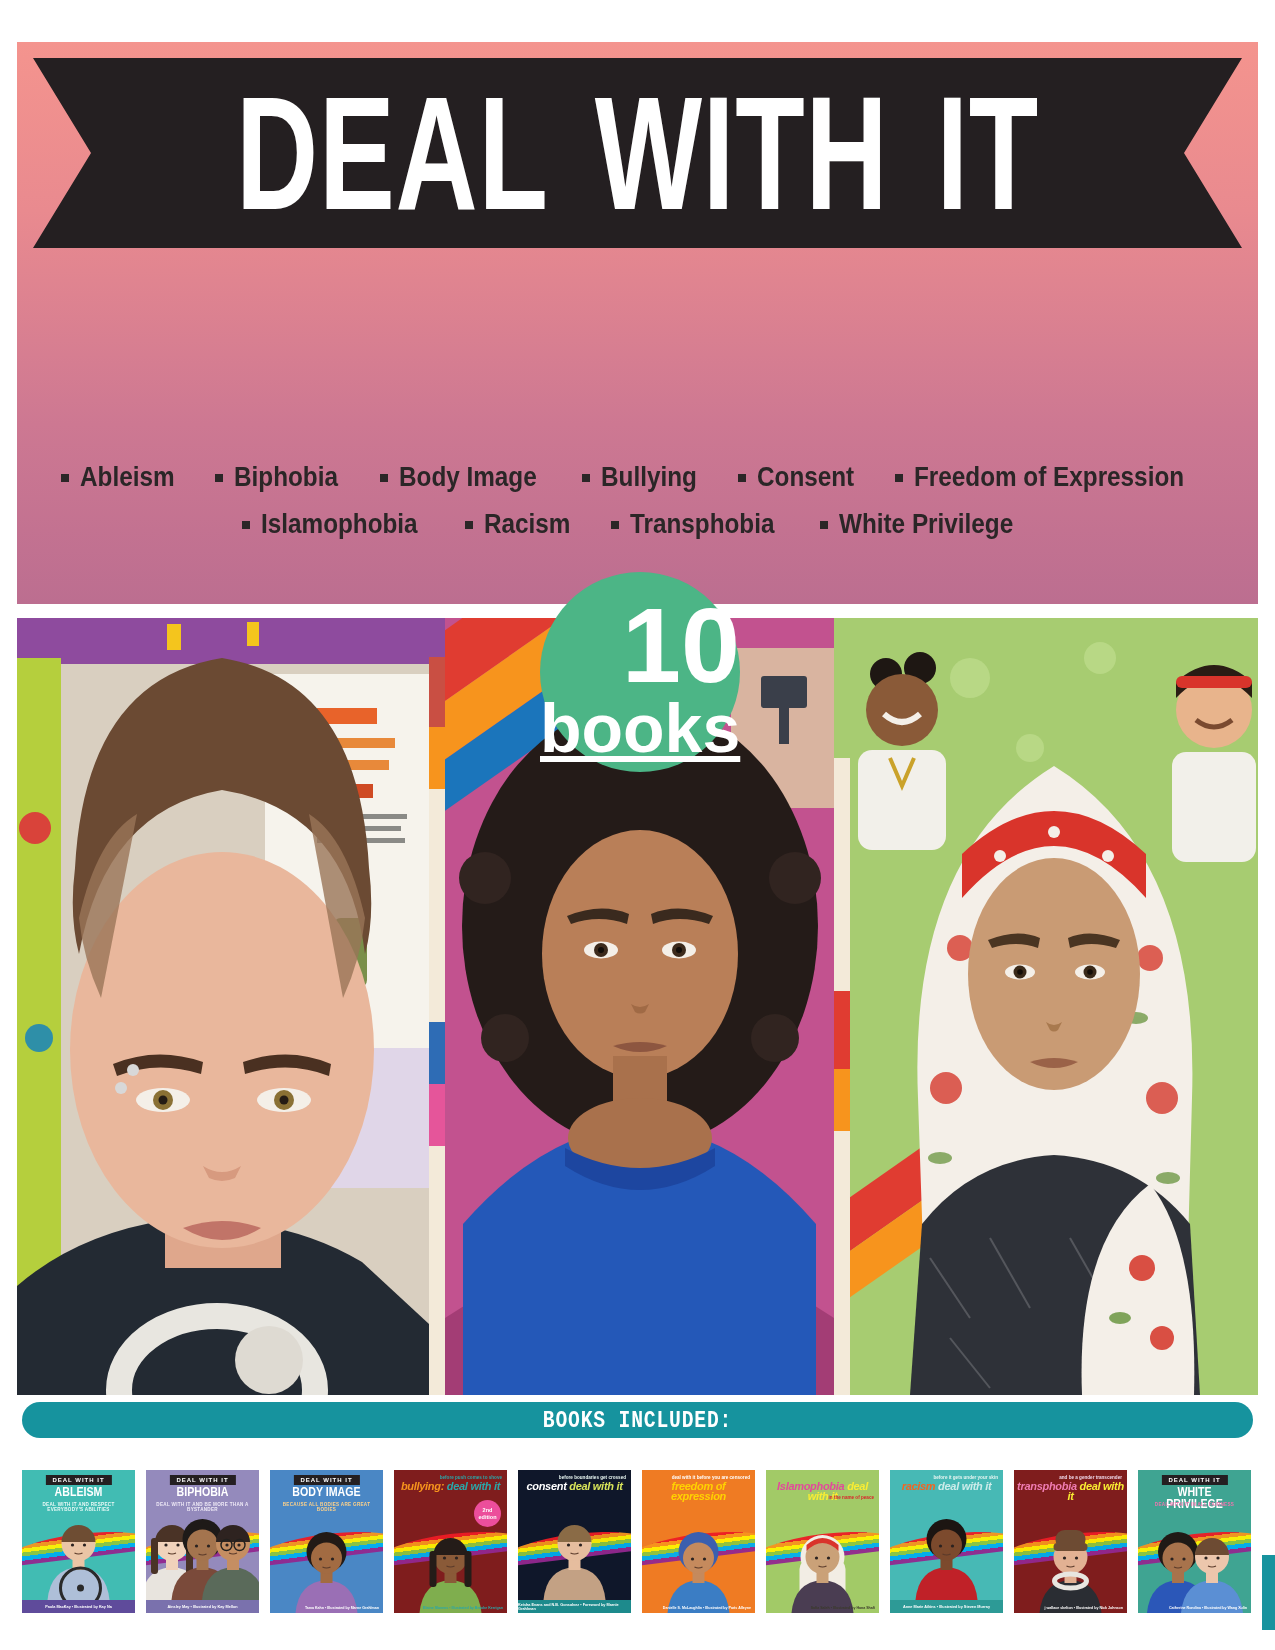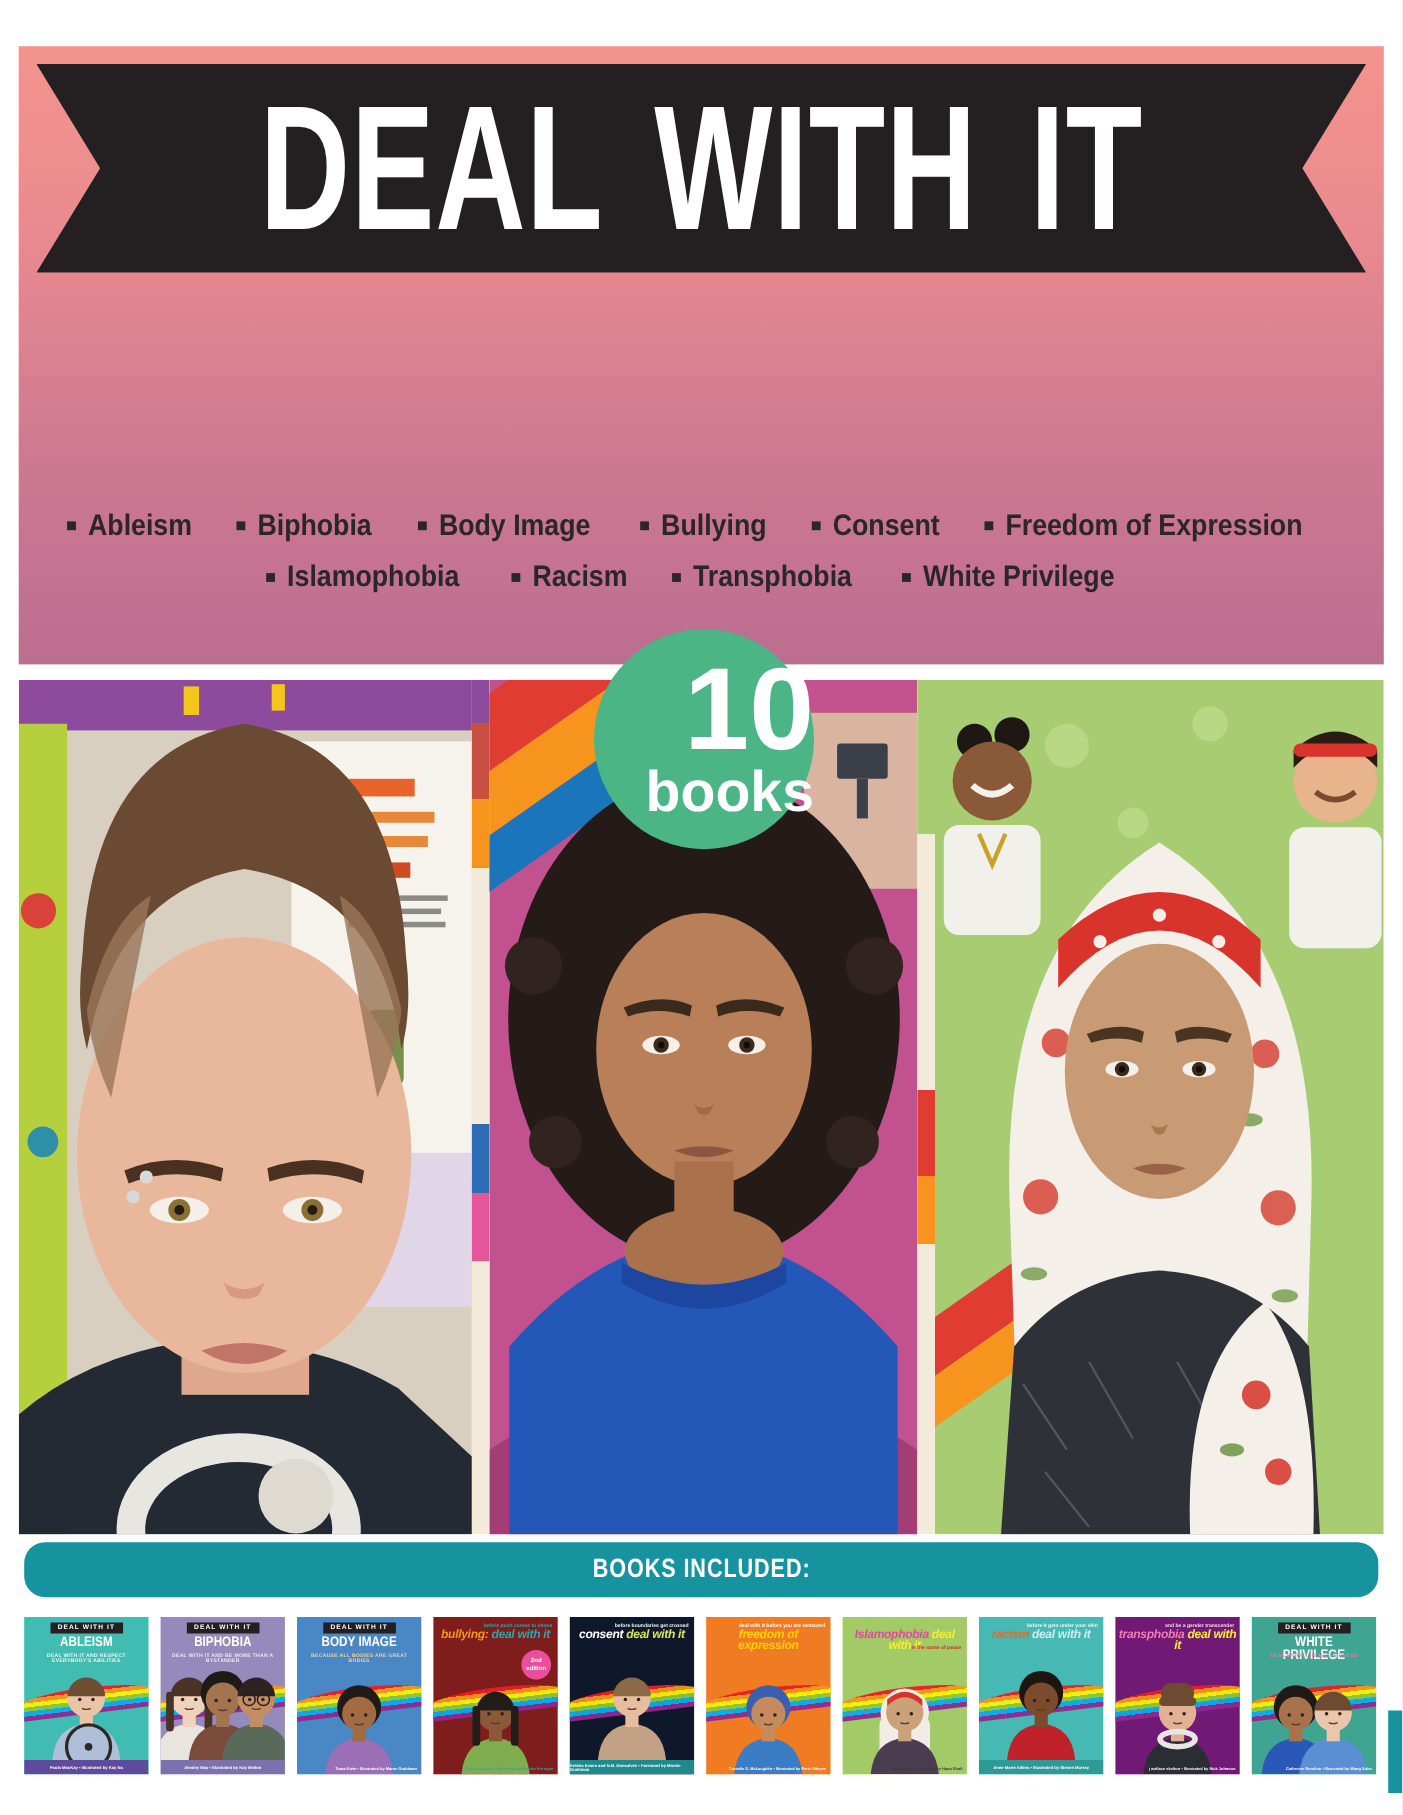--- a/index.html
+++ b/index.html
@@ -28,25 +28,25 @@
   .strip{position:absolute;left:17px;top:618px;width:1241px;height:777px;display:flex;overflow:hidden;}
   .strip svg{display:block;flex:0 0 auto;}
   .sliver{flex:0 0 16px;height:100%;}
   .sliver.s1{background:linear-gradient(180deg,#8e4b9e 0 5%,#c94f43 5% 14%,#f7941d 14% 22%,#f3ead9 22% 52%,#2e6cb5 52% 60%,#e5559a 60% 68%,#f3ead9 68% 100%);}
   .sliver.s2{background:linear-gradient(180deg,#a7cc71 0 18%,#f3ead9 18% 48%,#e03c31 48% 58%,#f7941d 58% 66%,#f3ead9 66% 100%);}
 
   
   .badge{position:absolute;left:540px;top:572px;width:200px;height:200px;border-radius:50%;
          background:var(--badge-green,#4cb586);color:#fff;text-align:right;z-index:5;}
   .badge .count{font-size:106px;font-weight:800;line-height:1;margin-top:20px;}
-  .badge .lbl{font-size:52px;font-weight:700;line-height:1;margin-top:-4px;}
+  .badge .lbl{font-size:68px;font-weight:700;line-height:1;margin-top:-4px;text-decoration:underline;}
 
   
-  .books-banner{position:absolute;left:22px;top:1402px;width:1231px;height:50px;border-radius:19px;
-         background:var(--banner-teal,#16939e);display:flex;align-items:center;justify-content:center;}
+  .books-banner{position:absolute;left:22px;top:1402px;width:1231px;height:36px;border-radius:19px;
+         background:var(--banner-teal,#16939e);display:flex;align-items:center;justify-content:center;font-family:Liberation Mono, monospace;}
   .books-banner .txt{color:#fff;font-weight:800;font-size:24px;letter-spacing:1px;
          transform:scaleX(0.82);white-space:nowrap;}
 
   
   .covers-row{position:absolute;left:22px;top:1470px;display:flex;gap:11px;}
   .cover{position:relative;width:113px;height:143px;overflow:hidden;flex:0 0 auto;}
   .cover.p-dots{background-image:radial-gradient(circle,rgba(255,255,255,.22) 1px,transparent 1.4px);background-size:7px 7px;}
   .cover.p-waves{background-image:repeating-linear-gradient(175deg,rgba(255,255,255,.14) 0 7px,transparent 7px 18px);}
   .cover.p-blocks{background-image:repeating-linear-gradient(90deg,rgba(255,255,255,.12) 0 10px,transparent 10px 22px);}
   .cover.p-water{background-image:radial-gradient(circle at 30% 20%,rgba(255,255,255,.28) 0 18px,transparent 22px),radial-gradient(circle at 75% 35%,rgba(255,255,255,.2) 0 14px,transparent 18px);}
@@ -432,21 +432,21 @@
           <circle cx="56.5" cy="31" r="20" fill="#1c1512"></circle>
           <path d="M25.5 92 Q28.5 61 56.5 59 Q84.5 61 87.5 92 Z" fill="#c02128"></path>
           <rect x="50.5" y="46" width="12" height="16" fill="#7c4a2d"></rect>
           <circle cx="56.5" cy="37" r="15.5" fill="#7c4a2d"></circle>
           <circle cx="50.5" cy="38" r="1.6" fill="#2a2220"></circle>
           <circle cx="62.5" cy="38" r="1.6" fill="#2a2220"></circle>
           <path d="M52.5 46 Q56.5 48 60.5 46" stroke="#5a3a2a" stroke-width="1.2" fill="none"></path>
         </svg>
         <div class="cover-footer" style="background: rgb(45, 154, 150); color: rgb(255, 255, 255);">Anne Marie Aikins • Illustrated by Steven Murray</div>
       </div>
-      <div class="cover p-dots" style="background: #701a75;">
+      <div class="cover p-dots" style="background: #7f1d1d;">
         <div class="cover-rainbow"></div>
         <div class="cover-tagline" style="color: rgb(240, 217, 234);">and be a gender transcender</div>
         <div class="cover-title inline"><span style="color: rgb(240, 124, 178);">transphobia </span><span style="color: rgb(249, 237, 50);">deal with it</span></div>
         <svg width="113" height="92" viewBox="0 0 113 92" class="cover-fig">
           <path d="M25.5 92 Q28.5 61 56.5 59 Q84.5 61 87.5 92 Z" fill="#2a2d33"></path>
           <rect x="50.5" y="46" width="12" height="16" fill="#e2b193"></rect>
           <circle cx="56.5" cy="36" r="17" fill="#e2b193"></circle>
           <rect x="41.5" y="9" width="30" height="19" rx="9" fill="#6d4b33"></rect>
           <rect x="39.5" y="22" width="34" height="8" rx="4" fill="#6d4b33"></rect>
           <circle cx="50.5" cy="37" r="1.6" fill="#2a2220"></circle>

